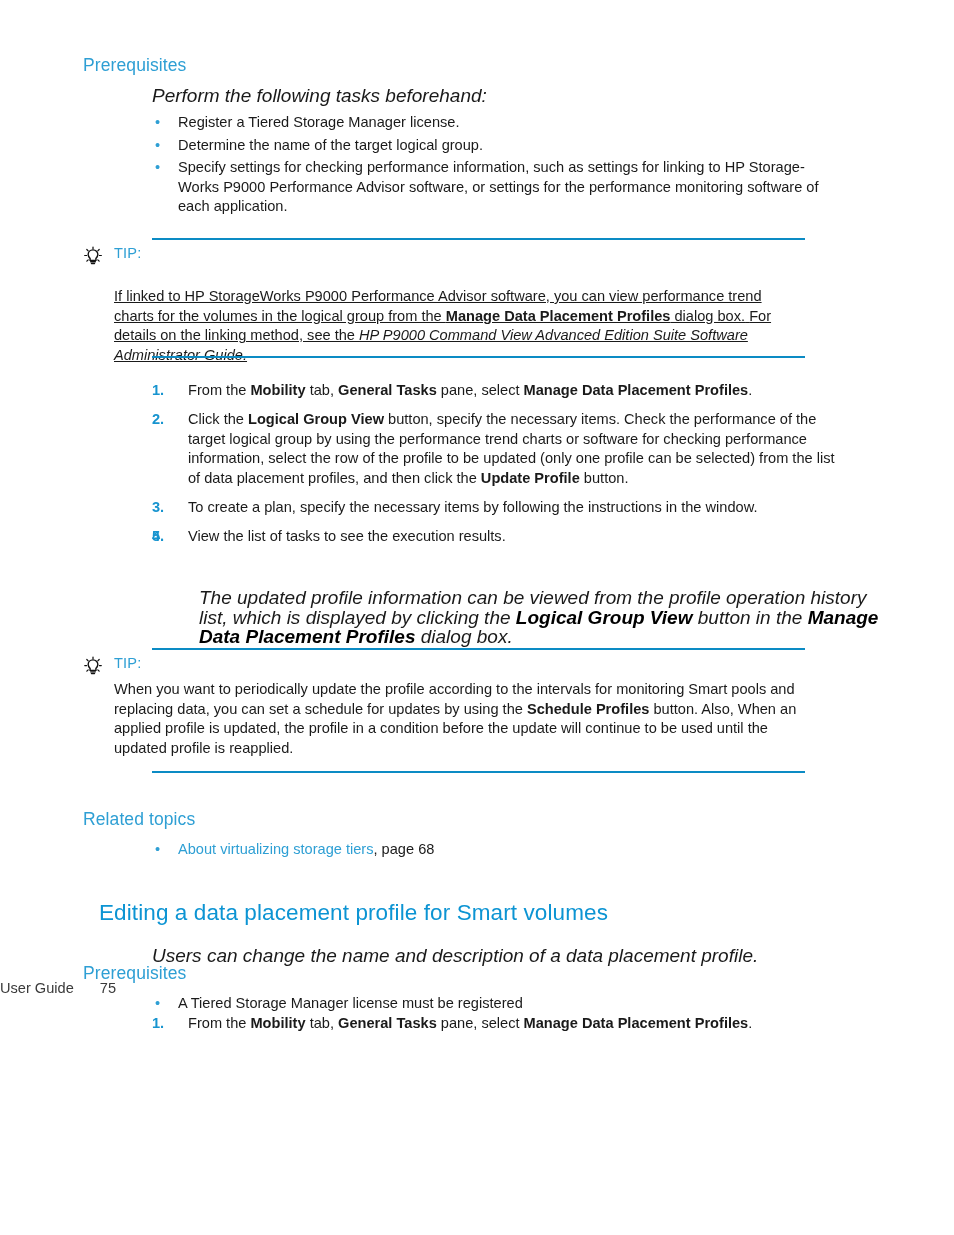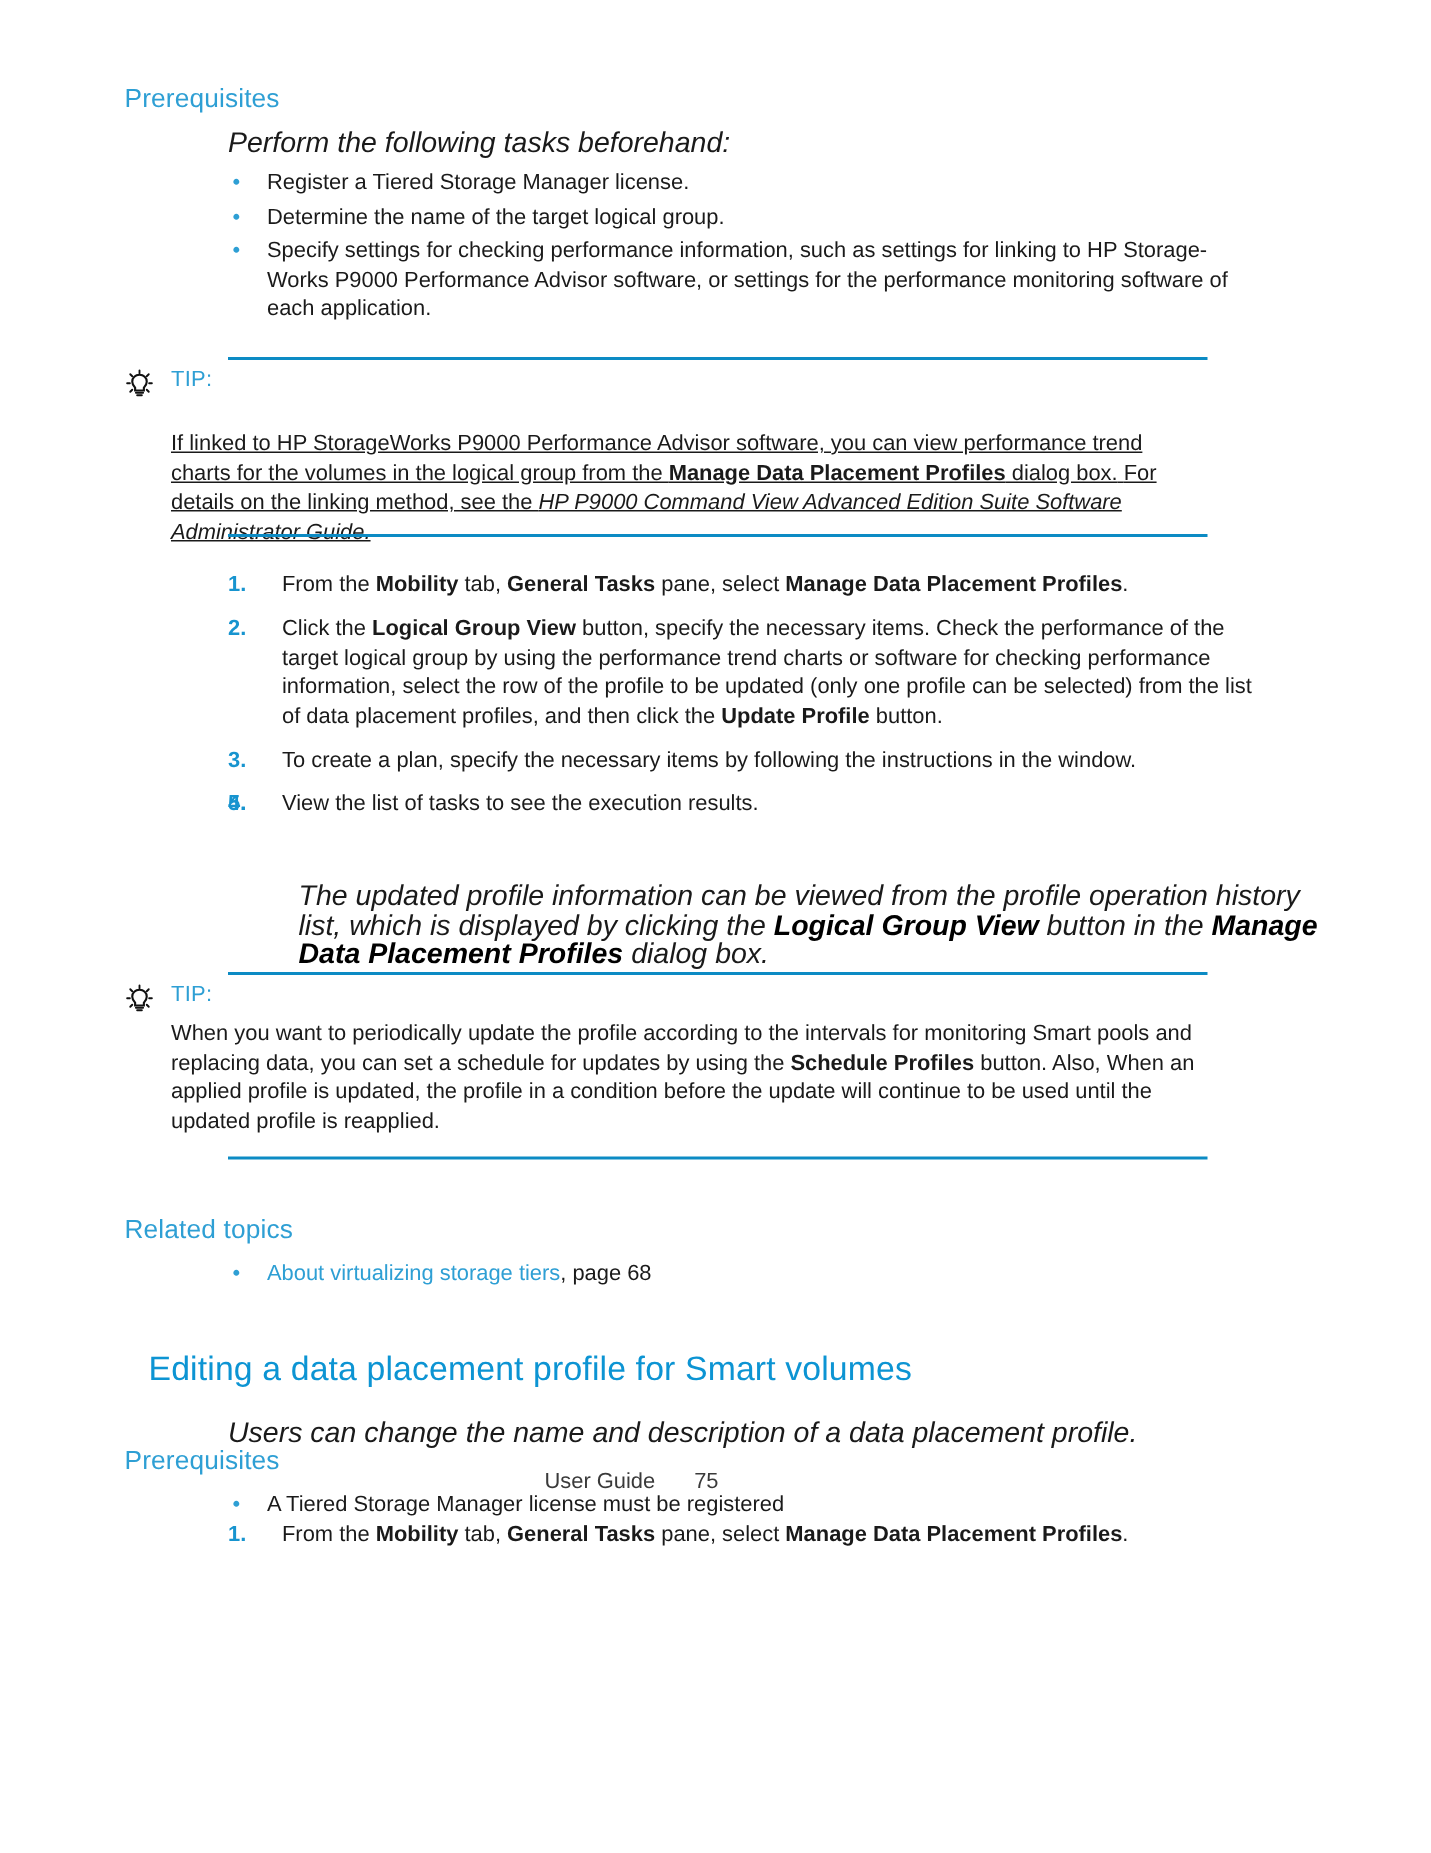--- a/index.html
+++ b/index.html
@@ -138,21 +138,21 @@
 
   
   .xref { color: #2e9fd4; text-decoration: none; }
 
   
   .footer {
     position: absolute;
     bottom: 58px;
     left: 0;
     width: 954px;
-    text-align: center;
+    text-align: left;
     padding-right: 112px;
     box-sizing: border-box;
     font-size: 14.6px;
     color: #3a3a3a;
   }
   .footer .label { margin-right: 26px; }
 </style>
 </head>
 <body>
 

